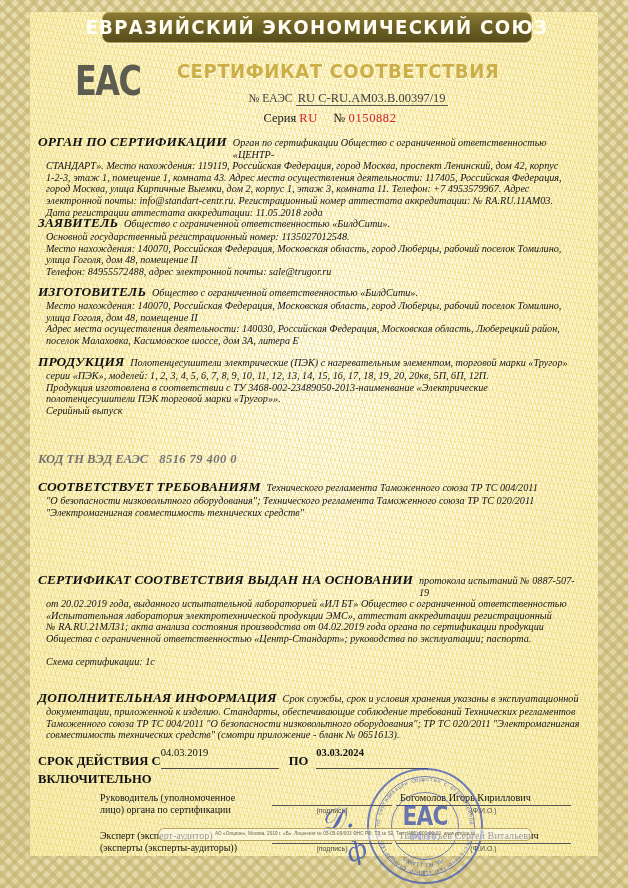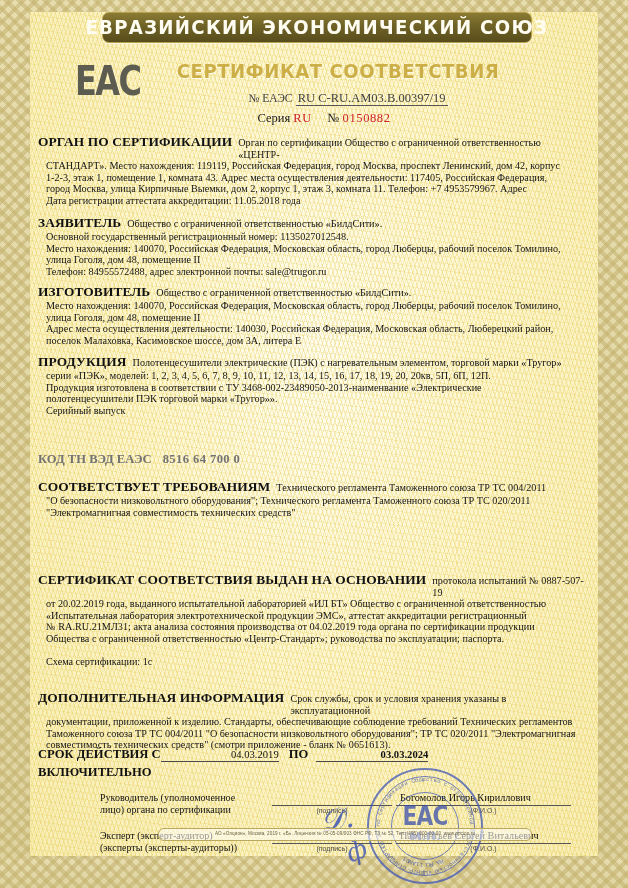--- a/index.html
+++ b/index.html
@@ -78,48 +78,48 @@
     opacity:.92;
   }
 
   .num-line{
     position:absolute;left:138px;top:79px;width:360px;
     font-size:12.5px;text-align:center;color:#404040;
   }
   .num-line .lbl{font-size:11.5px;}
   .num-val{border-bottom:1px solid #555;padding:0 2px;}
   .ser-line{
-    position:absolute;left:129px;top:99px;width:330px;text-align:center;
+    position:absolute;left:135px;top:99px;width:330px;text-align:center;
     font-size:12.5px;color:#1b1b1b;
   }
   .red{color:#d0222b;letter-spacing:.6px;}
 
   
-  .sec{position:absolute;left:8px;right:14px;}
+  .sec{position:absolute;left:8px;right:14px;font-style:italic;}
   .hd{
     font-family:"Liberation Serif", serif;font-weight:bold;
     font-size:12.6px;color:#111;letter-spacing:.1px;white-space:nowrap;
   }
   .hd-lg{font-size:13.4px;}
   .bd{font-size:10.2px;color:#141414;line-height:11.6px;text-align:left;}
   .bd-in{font-size:10.2px;color:#141414;line-height:11.6px;}
   .ind{padding-left:8px;}
   .row-first{display:flex;align-items:baseline;gap:6px;}
   .row-first .bd{flex:1;}
 
   
   .code-line{font-family:"Liberation Serif", serif;font-weight:bold;font-size:12.6px;color:#737373;}
   .code-val{font-weight:bold;letter-spacing:.4px;}
 
   
   .valid{position:absolute;left:8px;top:735px;right:14px;}
   .valid-row{display:flex;align-items:flex-end;font-weight:bold;font-size:12.6px;color:#111;}
   .uline{
     display:inline-block;border-bottom:1px solid #4a4a4a;
-    font-weight:normal;font-size:10.6px;text-align:right;padding-bottom:1px;
+    font-weight:normal;font-size:10.6px;text-align:left;padding-bottom:10px;
   }
   .w1{width:118px;}
   .w2{width:112px;font-weight:bold;}
   .po{margin:0 8px 0 10px;font-weight:bold;}
   .vkl{font-weight:bold;font-size:12.6px;color:#111;margin-top:3px;}
 
   
   .sig{position:absolute;left:70px;top:780px;right:14px;font-size:10px;color:#111;}
   .sig-row{display:flex;align-items:flex-start;margin-bottom:13px;}
   .sig-left{width:168px;line-height:12.4px;font-size:10px;}
@@ -212,20 +212,21 @@
     </div>
 
     <div class="sec" style="top:122px">
       <div class="row-first">
         <span class="hd hd-lg">ОРГАН ПО СЕРТИФИКАЦИИ</span>
         <span class="bd">Орган по сертификации Общество с ограниченной ответственностью «ЦЕНТР-</span>
       </div>
       <div class="bd-in ind">СТАНДАРТ». Место нахождения: 119119, Российская Федерация, город Москва, проспект Ленинский, дом 42, корпус</div>
       <div class="bd-in ind">1-2-3, этаж 1, помещение 1, комната 43. Адрес места осуществления деятельности: 117405, Российская Федерация,</div>
       <div class="bd-in ind">город Москва, улица Кирпичные Выемки, дом 2, корпус 1, этаж 3, комната 11. Телефон: +7 4953579967. Адрес</div>
+      <div class="bd-in ind">электронной почты: info@standart-centr.ru. Регистрационный номер аттестата аккредитации: № RA.RU.11AM03.</div>
       <div class="bd-in ind">Дата регистрации аттестата аккредитации: 11.05.2018 года</div>
     </div>
 
     <div class="sec" style="top:203px">
       <div class="row-first">
         <span class="hd hd-lg">ЗАЯВИТЕЛЬ</span>
         <span class="bd">Общество с ограниченной ответственностью «БилдСити».</span>
       </div>
       <div class="bd-in ind">Основной государственный регистрационный номер: 1135027012548.</div>
       <div class="bd-in ind">Место нахождения: 140070, Российская Федерация, Московская область, город Люберцы, рабочий поселок Томилино,</div>
@@ -250,21 +251,21 @@
         <span class="bd">Полотенцесушители электрические (ПЭК) с нагревательным элементом, торговой марки «Тругор»</span>
       </div>
       <div class="bd-in ind">серии «ПЭК», моделей: 1, 2, 3, 4, 5, 6, 7, 8, 9, 10, 11, 12, 13, 14, 15, 16, 17, 18, 19, 20, 20кв, 5П, 6П, 12П.</div>
       <div class="bd-in ind">Продукция изготовлена в соответствии с ТУ 3468-002-23489050-2013-наименвание «Электрические</div>
       <div class="bd-in ind">полотенцесушители ПЭК торговой марки «Тругор»».</div>
       <div class="bd-in ind">Серийный выпуск</div>
     </div>
 
     <div class="sec" style="top:437px">
       <span class="code-line">КОД ТН ВЭД ЕАЭС</span>
-      <span class="code-line code-val" style="margin-left:7px">8516 64 700 0</span>
+      <span class="code-line code-val" style="margin-left:7px">8516 79 400 0</span>
     </div>
 
     <div class="sec" style="top:467px">
       <div class="row-first">
         <span class="hd hd-lg">СООТВЕТСТВУЕТ ТРЕБОВАНИЯМ</span>
         <span class="bd">Технического регламента Таможенного союза ТР ТС 004/2011</span>
       </div>
       <div class="bd-in ind">"О безопасности низковольтного оборудования"; Технического регламента Таможенного союза ТР ТС 020/2011</div>
       <div class="bd-in ind">"Электромагнигная совместимость технических средств"</div>
     </div>

